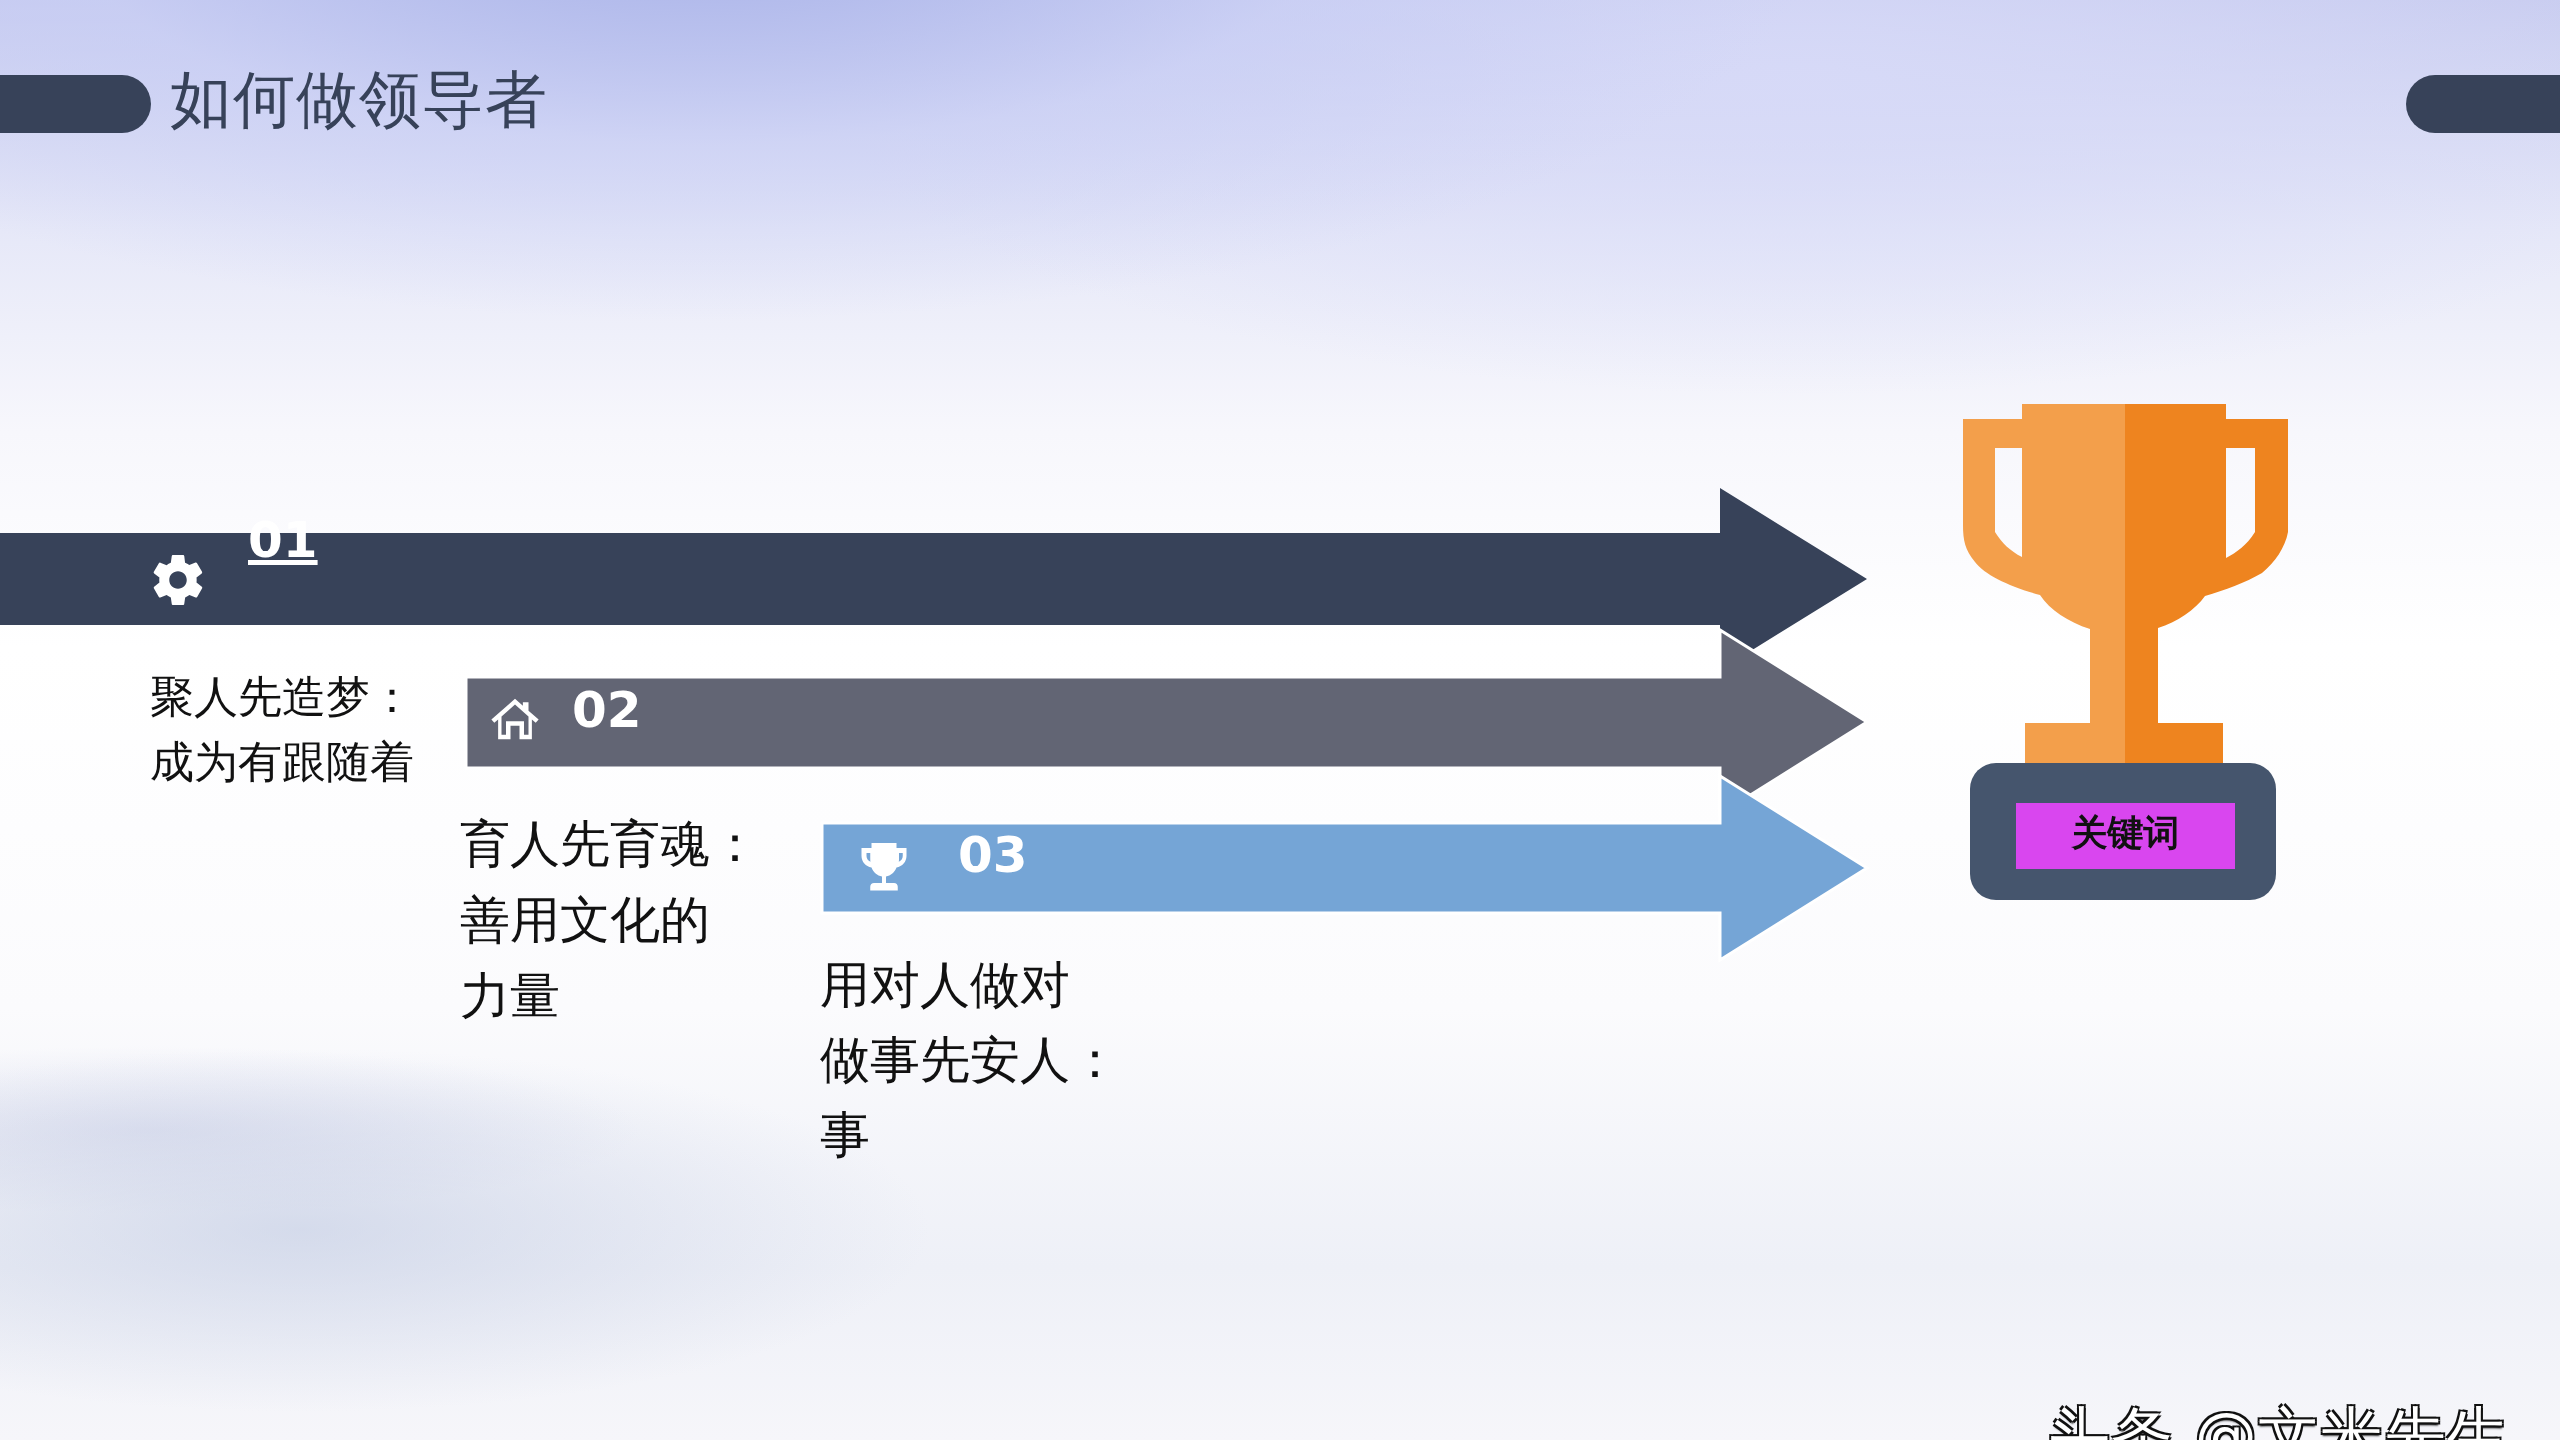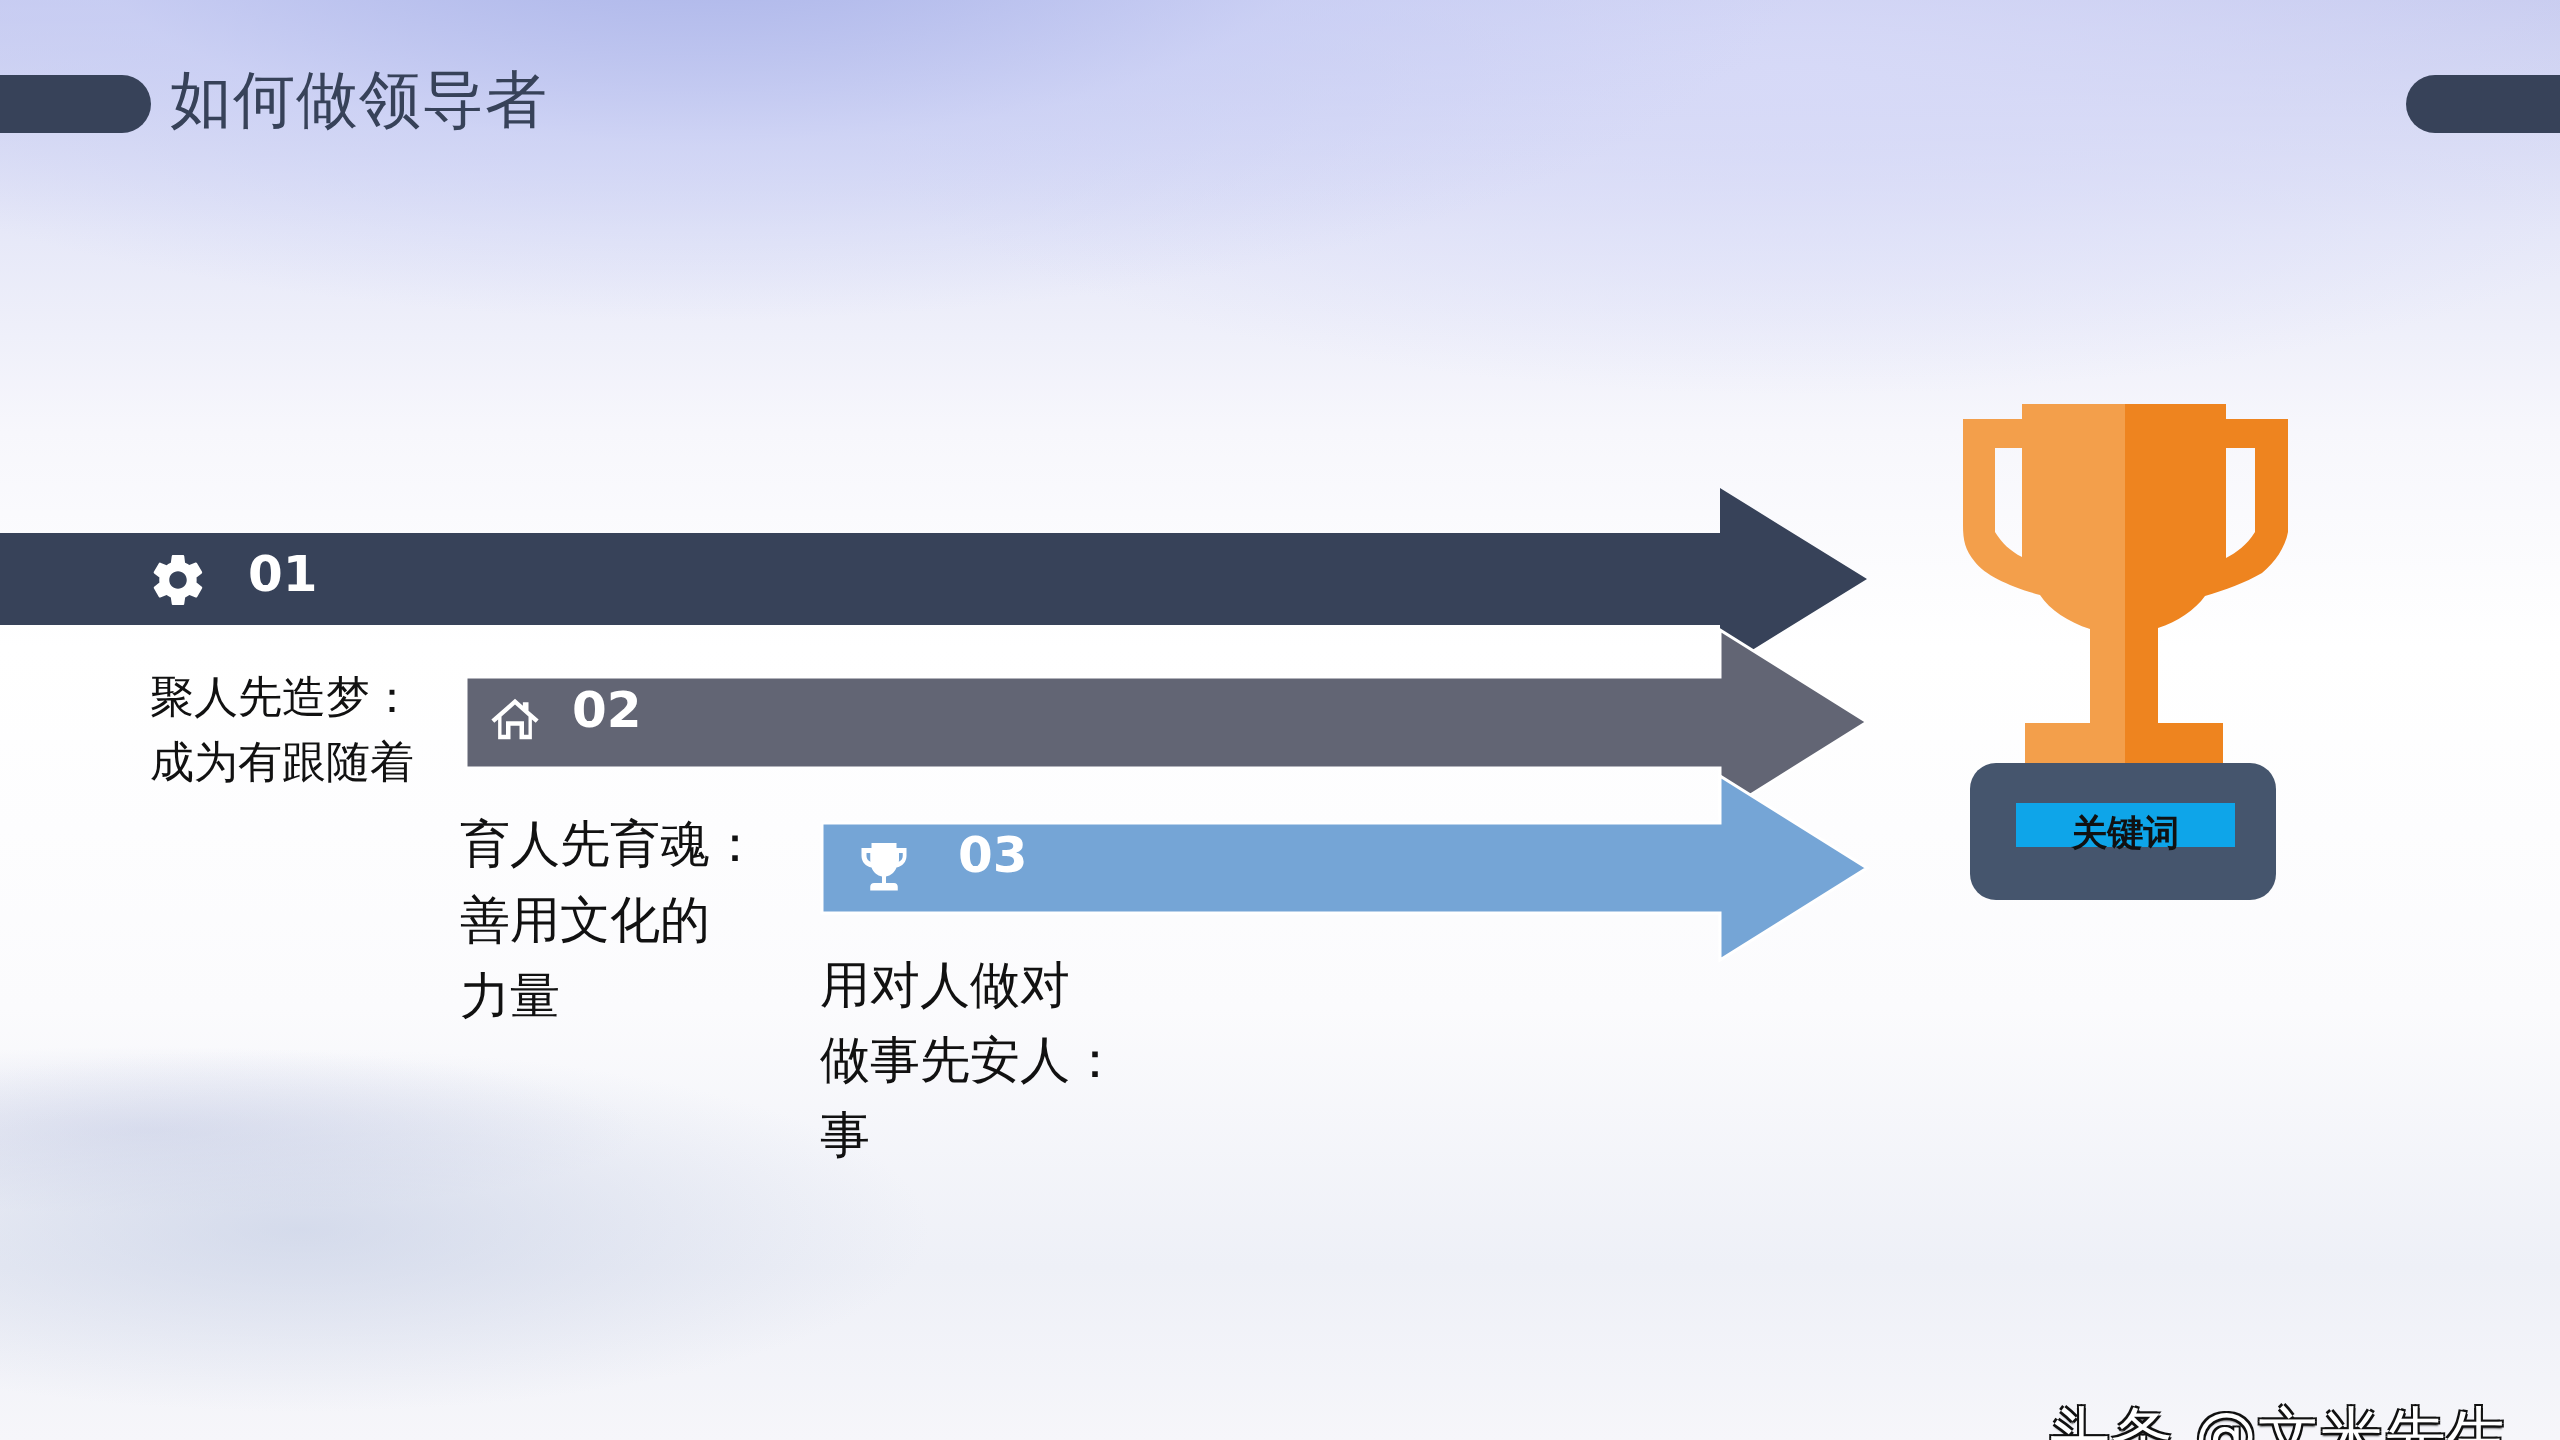--- a/index.html
+++ b/index.html
@@ -35,22 +35,22 @@
     .desc {
       position: absolute; color: #111111; white-space: nowrap;
       font-family: "DejaVu Sans", "Liberation Sans", sans-serif;
     }
     .desc div { display: block; }
     .desc-1 { left: 150px; top: 664px; font-size: 44px; line-height: 65px; }
     .desc-2 { left: 460px; top: 806px; font-size: 50px; line-height: 76px; }
     .desc-3 { left: 820px; top: 948px; font-size: 50px; line-height: 75px; }
     .trophy { position: absolute; left: 1940px; top: 390px; width: 400px; height: 600px; }
     .trophy-label {
-      position: absolute; left: 2016px; top: 803px; width: 219px; height: 44px;
-      background: #0ea5e9; color: #111111; font-weight: bold; font-size: 36px;
+      position: absolute; left: 2016px; top: 803px; width: 219px; height: 66px;
+      background: #d946ef; color: #111111; font-weight: bold; font-size: 36px;
       line-height: 59px; text-align: center;
     }
     .watermark {
       position: absolute; left: 2048px; top: 1396px; font-size: 62px; line-height: 80px;
       color: #ffffff; white-space: nowrap; letter-spacing: 1px;
       text-shadow: -2px -2px 0 #111, 2px -2px 0 #111, -2px 2px 0 #111, 2px 2px 0 #111, 0 3px 2px #222;
     }
   </style>
 </head>
 <body>
@@ -64,21 +64,21 @@
   <polygon points="0,533 1720,533 1720,488 1867,579 1720,670 1720,625 0,625" fill="#374259"></polygon>
 
   <polygon points="466,677 1720,677 1720,630 1867,722 1720,814 1720,768 466,768" fill="#626574" stroke="#ffffff" stroke-width="3"></polygon>
 
   <polygon points="822,823 1720,823 1720,776 1867,868 1720,960 1720,913 822,913" fill="#75a5d6" stroke="#ffffff" stroke-width="3"></polygon>
 </svg>
 
 <svg class="arrow-icon" style="left:148px; top:550px; width:60px; height:60px;" viewBox="0 0 24 24">
   <path fill="#ffffff" d="M19.4 13c.04-.33.06-.66.06-1s-.02-.67-.06-1l2.1-1.65c.19-.15.24-.42.12-.64l-2-3.46c-.12-.22-.39-.3-.61-.22l-2.49 1c-.52-.4-1.08-.73-1.69-.98L14.5 2.42C14.46 2.18 14.25 2 14 2h-4c-.25 0-.46.18-.49.42l-.38 2.65c-.61.25-1.17.59-1.69.98l-2.49-1c-.23-.09-.49 0-.61.22l-2 3.46c-.13.22-.07.49.12.64L4.57 11c-.04.33-.07.67-.07 1s.03.67.07 1l-2.11 1.65c-.19.15-.24.42-.12.64l2 3.46c.12.22.39.3.61.22l2.49-1c.52.4 1.08.73 1.69.98l.38 2.65c.03.24.24.42.49.42h4c.25 0 .46-.18.49-.42l.38-2.65c.61-.25 1.17-.59 1.69-.98l2.49 1c.23.09.49 0 .61-.22l2-3.46c.12-.22.07-.49-.12-.64L19.4 13zM12 15.5c-1.93 0-3.5-1.57-3.5-3.5s1.57-3.5 3.5-3.5 3.5 1.57 3.5 3.5-1.57 3.5-3.5 3.5z"></path>
 </svg>
-<div class="arrow-label" style="left:248px; top:544px;">01</div>
+<div class="arrow-label" style="left:248px; top:510px;text-decoration:underline;">01</div>
 
 <svg class="arrow-icon" style="left:488px; top:692px; width:54px; height:54px;" viewBox="0 0 24 24">
   <path fill="#ffffff" d="M12 3 1.5 12.2l1.3 1.5L4.5 12.2V21h5.5v-6h4v6h5.5v-8.8l1.7 1.5 1.3-1.5L18 8.3V4.5h-2.5v1.6L12 3zm0 2.6 6 5.3V19h-2v-6H8v6H6v-8.1l6-5.3z"></path>
 </svg>
 <div class="arrow-label" style="left:572px; top:680px;">02</div>
 
 <svg class="arrow-icon" style="left:853px; top:838px; width:62px; height:60px;" viewBox="0 0 24 24">
   <path fill="#ffffff" d="M7 2h10v2h4v3.2c0 2.3-1.7 4.2-4 4.6-.7 1.9-2.3 3.3-4.2 3.6V18h3.2c.9 0 1.5.6 1.5 1.5V21H6.5v-1.5c0-.9.6-1.5 1.5-1.5h3.2v-2.6c-1.9-.3-3.5-1.7-4.2-3.6-2.3-.4-4-2.3-4-4.6V4h4V2zm-2 4v1.2c0 1 .6 1.9 1.6 2.3-.1-.4-.1-.9-.1-1.3V6H5zm13 0v2.2c0 .4 0 .9-.1 1.3 1-.4 1.6-1.3 1.6-2.3V6H18z"></path>
 </svg>
 <div class="arrow-label" style="left:946px; top:825px;margin-left:12px;">03</div>

